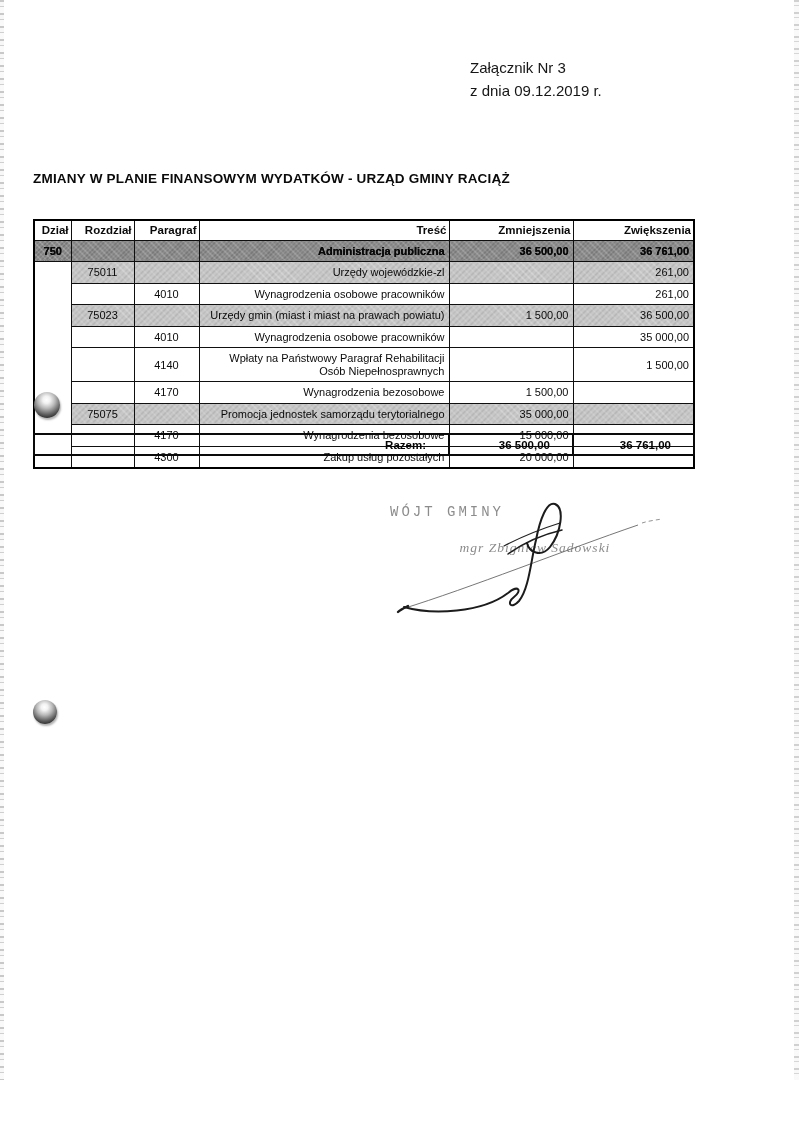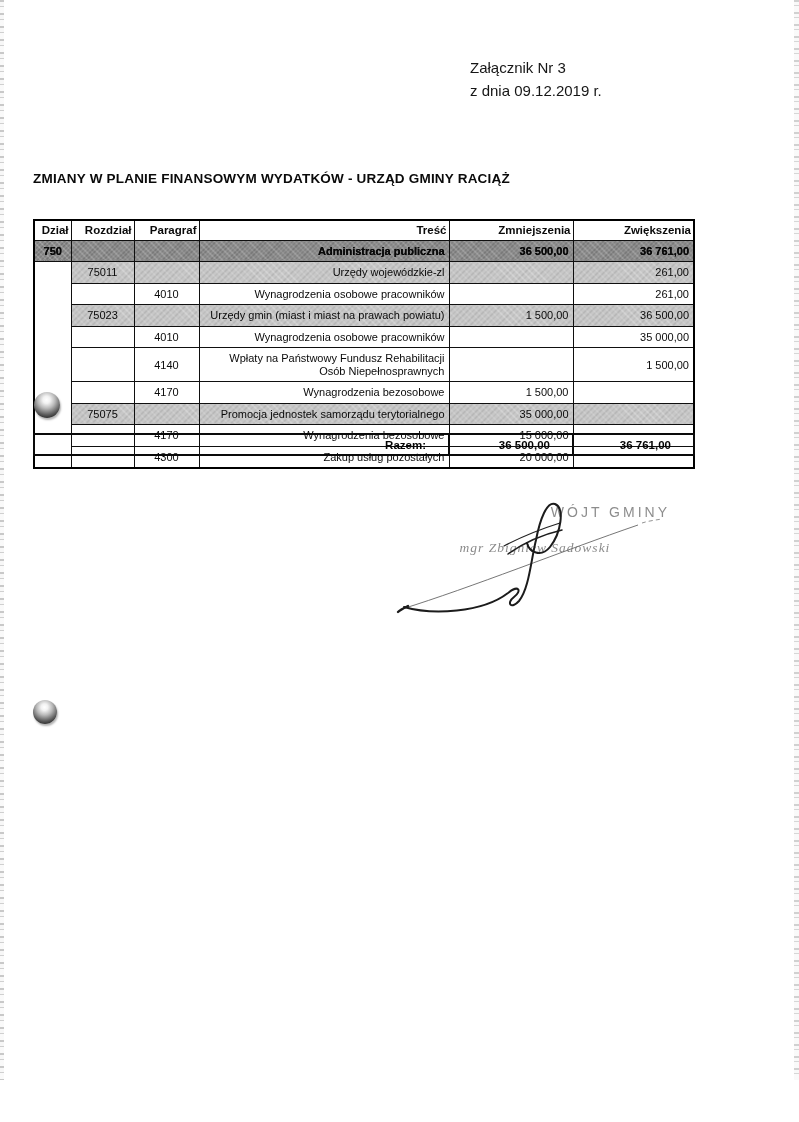--- a/index.html
+++ b/index.html
@@ -99,21 +99,21 @@
       #ffffff 0%, #f2f2f2 16%, #b9b9b9 38%, #5c5c5c 66%, #151515 90%, #000 100%);
     box-shadow: 1px 2px 2px rgba(0,0,0,.30);
   }
   .punch.one { left: 34px; top: 392px; width: 26px; height: 26px; }
   .punch.two { left: 33px; top: 700px; width: 24px; height: 24px; }
 
   
   .sign-block { position: absolute; left: 390px; top: 488px; width: 300px; height: 140px; }
   .stamp-title {
     position: absolute; left: 0; top: 16px; width: 280px;
-    text-align: right; font-family: Liberation Sans, sans-serif;
+    text-align: left; font-family: Liberation Mono, monospace;
     font-size: 14px; letter-spacing: 3px; color: rgba(120,120,120,.85);
     filter: blur(.3px);
   }
   .stamp-name {
     position: absolute; left: 0; top: 52px; width: 290px;
     text-align: center; font-family: "Liberation Serif", serif; font-style: italic;
     font-size: 13.5px; letter-spacing: 1px; color: rgba(125,125,125,.9);
     filter: blur(.35px);
   }
   .sign-svg { position: absolute; left: 0; top: 0; width: 300px; height: 140px; }
@@ -186,21 +186,21 @@
         <tr>
           <td class="c-rozdzial"></td>
           <td class="c-paragraf">4010</td>
           <td class="c-tresc">Wynagrodzenia osobowe pracowników</td>
           <td class="c-amount"></td>
           <td class="c-amount">35 000,00</td>
         </tr>
         <tr class="tall">
           <td class="c-rozdzial"></td>
           <td class="c-paragraf">4140</td>
-          <td class="c-tresc">Wpłaty na Państwowy Fundusz Rehabilitacji Osób Niepełnosprawnych</td>
+          <td class="c-tresc">Wpłaty na Państwowy Paragraf Rehabilitacji Osób Niepełnosprawnych</td>
           <td class="c-amount"></td>
           <td class="c-amount">1 500,00</td>
         </tr>
         <tr>
           <td class="c-rozdzial"></td>
           <td class="c-paragraf">4170</td>
           <td class="c-tresc">Wynagrodzenia bezosobowe</td>
           <td class="c-amount">1 500,00</td>
           <td class="c-amount"></td>
         </tr>

